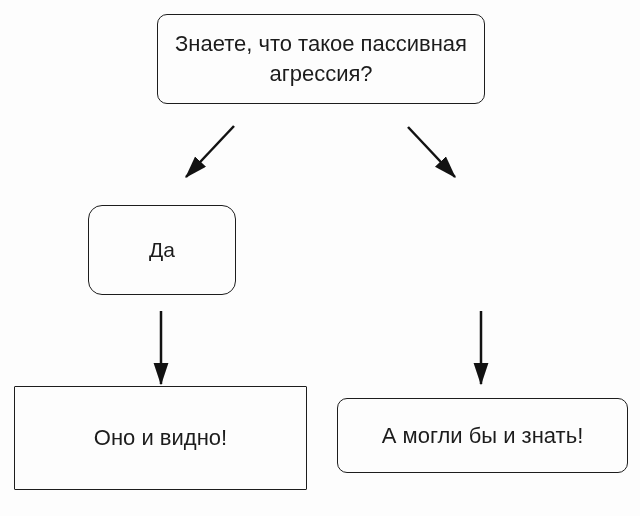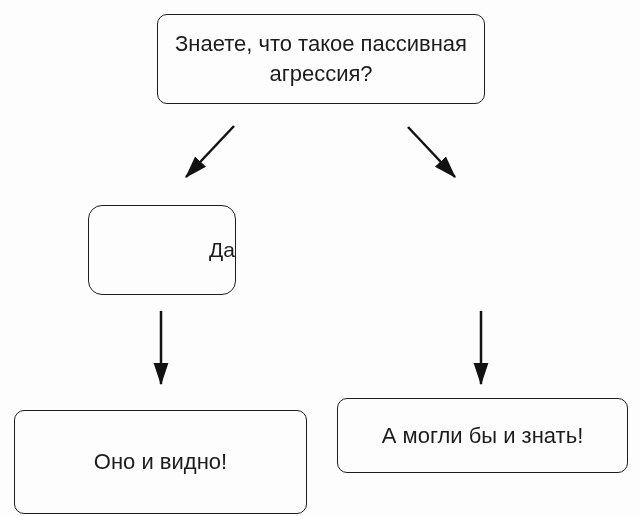--- a/index.html
+++ b/index.html
@@ -32,32 +32,31 @@
     width: 328px; height: 90px;
     border-radius: 10px;
     font-size: 22px;
     padding: 0 8px;
   }
   .node-yes {
     left: 88px; top: 205px;
     width: 148px; height: 90px;
     border-radius: 14px;
     font-size: 21px;
-    justify-content: flex-end;
   }
   .node-no {
     left: 407px; top: 205px;
     width: 150px; height: 90px;
     border-radius: 14px;
     font-size: 21px;
   }
   .node-yes-result {
-    left: 14px; top: 410px;
+    left: 14px; top: 386px;
     width: 293px; height: 104px;
-    border-radius: 10px;
+    border-radius: 1px;
     font-size: 22px;
   }
   .node-no-result {
     left: 337px; top: 398px;
     width: 291px; height: 75px;
     border-radius: 10px;
     font-size: 22px;
   }
   .arrows {
     position: absolute;

